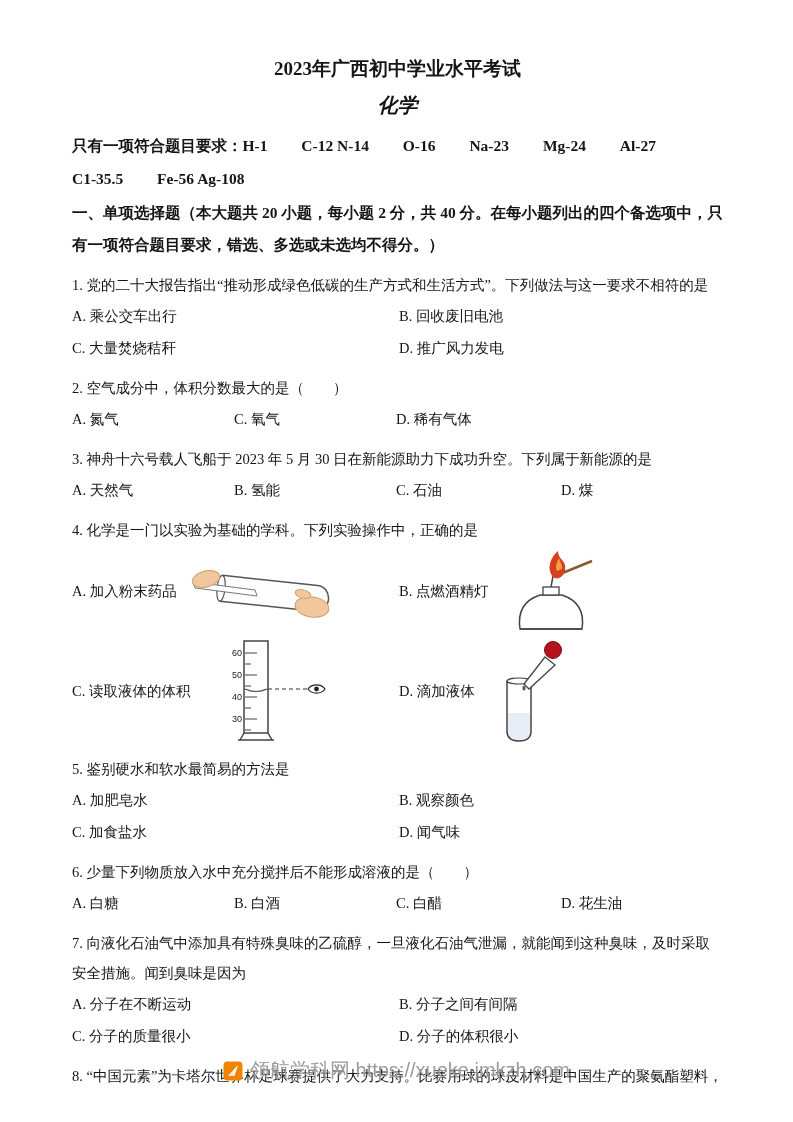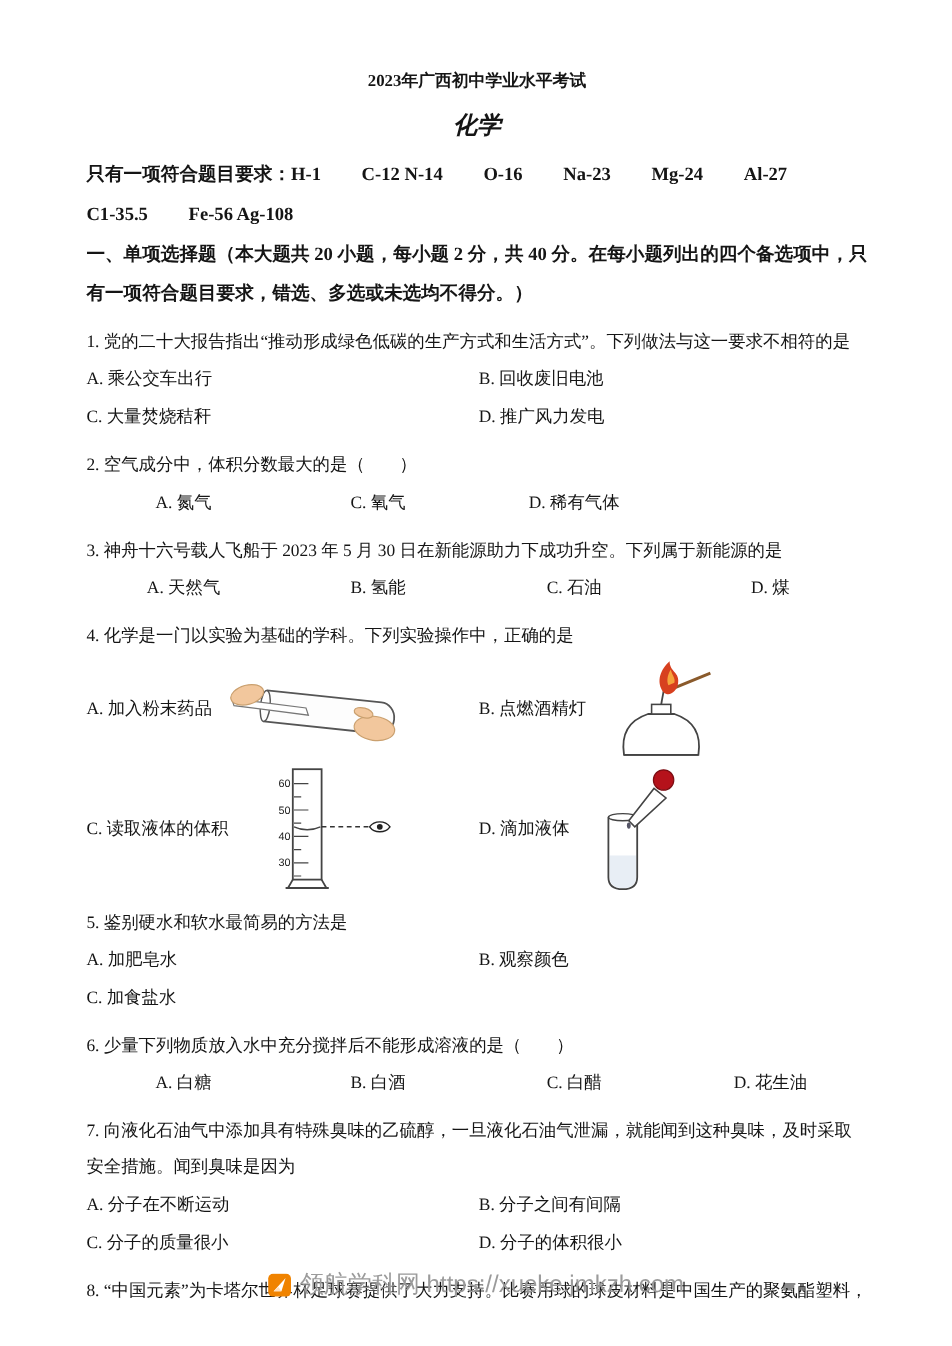--- a/index.html
+++ b/index.html
@@ -8,31 +8,31 @@
     position: relative;
     width: 793px; height: 1122px;
     margin: 0 auto;
     padding: 54px 70px 0 72px;
     font-family: "Liberation Serif", "DejaVu Serif", serif;
     color: #151515;
     font-size: 14.5px;
     background: #ffffff;
     overflow: hidden;
   }
-  .title   { margin: 0; text-align: center; font-size: 14px; font-weight: 700; line-height: 30px; }
+  .title   { margin: 0; text-align: center; font-size: 19px; font-weight: 700; line-height: 30px; }
   .subject { margin: 7px 0 10px; text-align: center; font-size: 20px; font-weight: 700; line-height: 28px; font-style: italic; }
   .masses  { font-weight: 700; font-size: 15.5px; line-height: 33px; }
   .mline   { white-space: nowrap; }
   .mitem   { margin-left: 30px; }
   .mitem.first { margin-left: 0; }
   .section-head { font-weight: 700; font-size: 15.5px; line-height: 32px; margin-top: 2px; font-family: Liberation Serif, serif; }
   .qtext { line-height: 30px; margin-top: 9px; }
   .opts  { display: grid; line-height: 32px; }
   .opts-2 { grid-template-columns: 327px 1fr; }
-  .opts-4 { grid-template-columns: 162px 162px 165px 1fr; text-align: center; }
+  .opts-4 { grid-template-columns: 162px 162px 165px 1fr; }
   .figrow { margin-top: 4px; }
   .imgopt { display: flex; align-items: center; gap: 14px; }
   svg.fig { flex: 0 0 auto; display: block; }
   .footer {
     position: absolute; left: 0; right: 0; bottom: 38px;
     display: flex; justify-content: center; align-items: center; gap: 7px;
     color: #9b9b9b; font-size: 20px;
     font-family: "Liberation Sans", "DejaVu Sans", sans-serif;
   }
 </style>
@@ -152,20 +152,21 @@
         <ellipse cx="35" cy="51" rx="1.6" ry="2.6" fill="#556"></ellipse>
       </svg>
     </div>
   </div>
 
   <div class="qtext">5. 鉴别硬水和软水最简易的方法是</div>
   <div class="opts opts-2">
     <span>A. 加肥皂水</span>
     <span>B. 观察颜色</span>
     <span>C. 加食盐水</span>
+    <span>D. 闻气味</span>
   </div>
 
   <div class="qtext">6. 少量下列物质放入水中充分搅拌后不能形成溶液的是（　　）</div>
   <div class="opts opts-4">
     <span>A. 白糖</span>
     <span>B. 白酒</span>
     <span>C. 白醋</span>
     <span>D. 花生油</span>
   </div>
 

